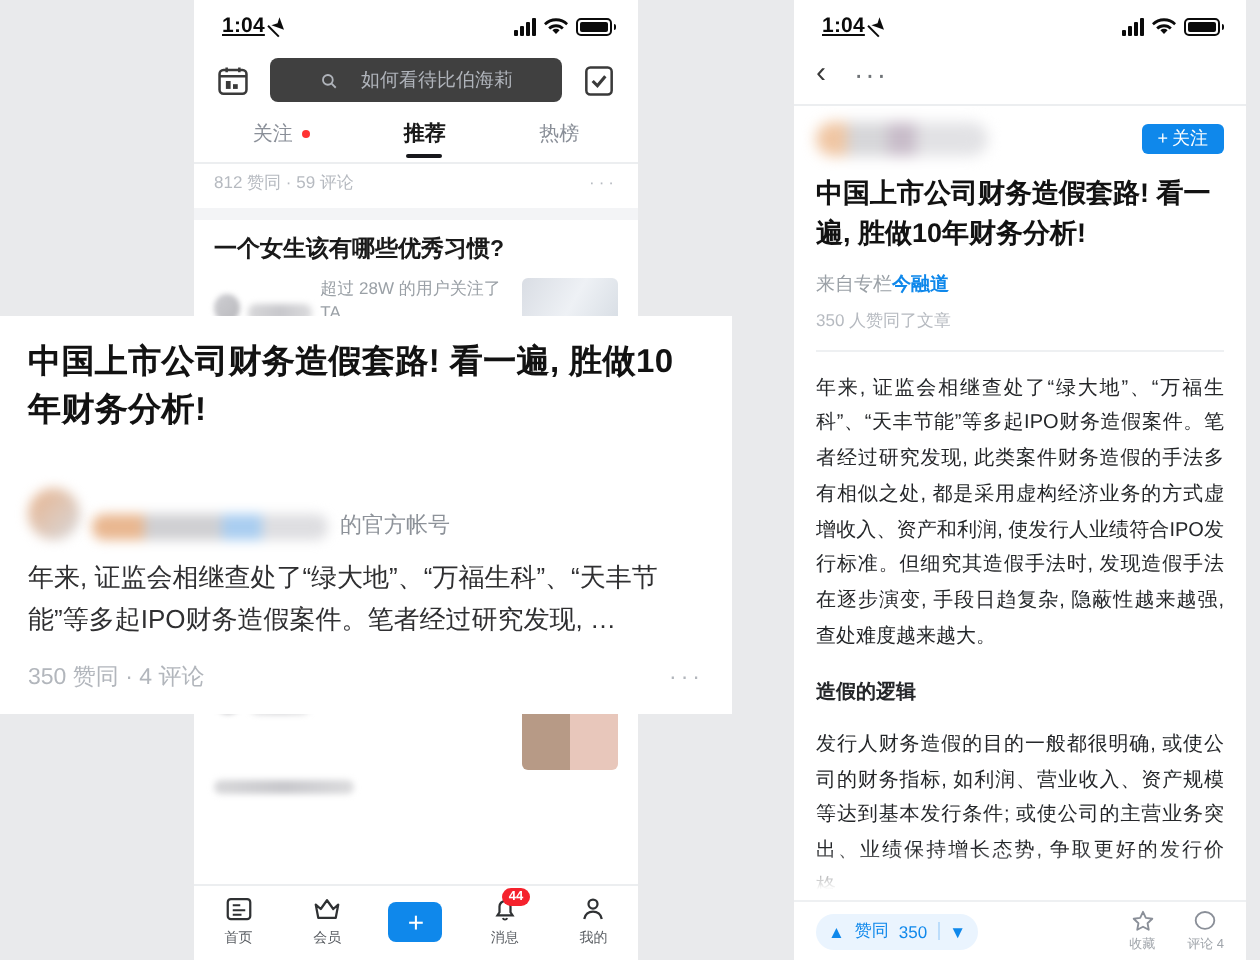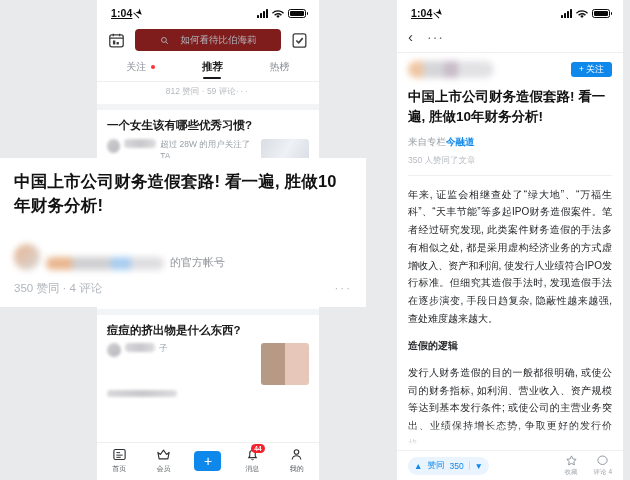--- a/index.html
+++ b/index.html
@@ -41,46 +41,46 @@
     content:""; position:absolute; right:-3px; top:2.5px; width:1.5px; height:3px;
     background:#0b0b0b; border-radius:0 1px 1px 0;
   }
   .batt i { display:block; height:100%; width:100%; background:#0b0b0b; border-radius:1px; }
 
   
   .ltop { display:flex; align-items:center; gap:9px; padding: 3px 10px 7px 10px; }
   .icon-btn { width: 19px; height: 19px; flex: 0 0 19px; color: #3a3a3a; }
   .icon-btn svg { display:block; width:100%; height:100%; }
   .searchbar {
-    flex: 1; height: 22px; background: #7f1d1d; border-radius: 4px;
+    flex: 1; height: 22px; background: #404040; border-radius: 4px;
     display: flex; align-items: center; justify-content: center; gap: 12px;
     color: #b0b4bb; font-size: 9.5px;
   }
   .searchbar svg { width: 9px; height: 9px; display:block; }
 
   
   .tabs { display:flex; align-items:center; justify-content: space-around; padding: 0 6px; height: 22px;}
   .tab { font-size: 10px; color: #8a8f98; position: relative; padding-bottom: 4px; }
   .tab.active { color: #1a1a1a; font-weight: bold; font-size: 10.5px; }
   .tab.active::after {
     content:""; position:absolute; left:50%; transform:translateX(-50%); bottom:-1px;
     width: 18px; height: 2px; background:#17181c; border-radius:1px;
   }
   .reddot { display:inline-block; width:4px; height:4px; border-radius:50%; background:#f33; vertical-align: middle; margin-left:2px;}
   .tabs-sep { height:1px; background:#eceef0; margin-top: 1px;}
 
   
   .feed { position:relative; }
-  .feed-meta { font-size: 8.5px; color:#b6bac0; padding: 4px 10px 6px; display:flex; justify-content:center;}
+  .feed-meta { font-size: 8.5px; color:#b6bac0; padding: 4px 10px 6px; display:flex; justify-content:space-between;}
   .sep { height: 6px; background:#f3f4f6; }
   .card { padding: 8px 10px 7px; background:#fff; }
   .card-title { font-size: 11.5px; font-weight: bold; color:#1a1a1a; line-height: 1.35; }
   .card-row { display:flex; gap:8px; margin-top: 5px; }
   .card-txtcol { flex:1; min-width:0; }
-  .card-author { display:flex; align-items:flex-start; gap:4px; font-size:8.5px; color:#9aa0a6; margin-bottom:3px; }
+  .card-author { display:flex; align-items:flex-end; gap:4px; font-size:8.5px; color:#9aa0a6; margin-bottom:3px; }
   .blur-pill { display:inline-block; height:9px; border-radius:4px; background:linear-gradient(90deg,#d8d8da,#c8c8cc,#dcdcde); filter: blur(1.6px); }
   .card-excerpt { font-size: 10px; color: #3d3d40; line-height: 1.45; }
   .card-thumb { width: 48px; height: 42px; border-radius: 3px; flex:0 0 48px; overflow:hidden; display:flex;}
   .card-actions { font-size:8.5px; color:#b6bac0; margin-top:5px; display:flex; justify-content:space-between;}
 
   
   .avatar-blur { width:14px; height:14px; border-radius:50%; background:linear-gradient(135deg,#cfcfd3,#b9b9bd); filter: blur(1.4px); }
 
   
   #highlight-card {
@@ -336,20 +336,21 @@
     </div>
   </div>
 
   <div id="highlight-card">
     <div class="hl-title">中国上市公司财务造假套路! 看一遍, 胜做10年财务分析!</div>
     <div class="hl-author">
       <span class="hl-avatar"></span>
       <span class="hl-namepill"></span>
       <span class="hl-verified">的官方帐号</span>
     </div>
+    <div class="hl-excerpt">年来, 证监会相继查处了“绿大地”、“万福生科”、“天丰节能”等多起IPO财务造假案件。笔者经过研究发现, …</div>
     <div class="hl-actions">
       <span>350 赞同 · 4 评论</span>
       <span class="dots">···</span>
     </div>
   </div>
 
   <div class="phone" id="phone-right">
 
     <div class="statusbar">
       <div class="sb-left">

